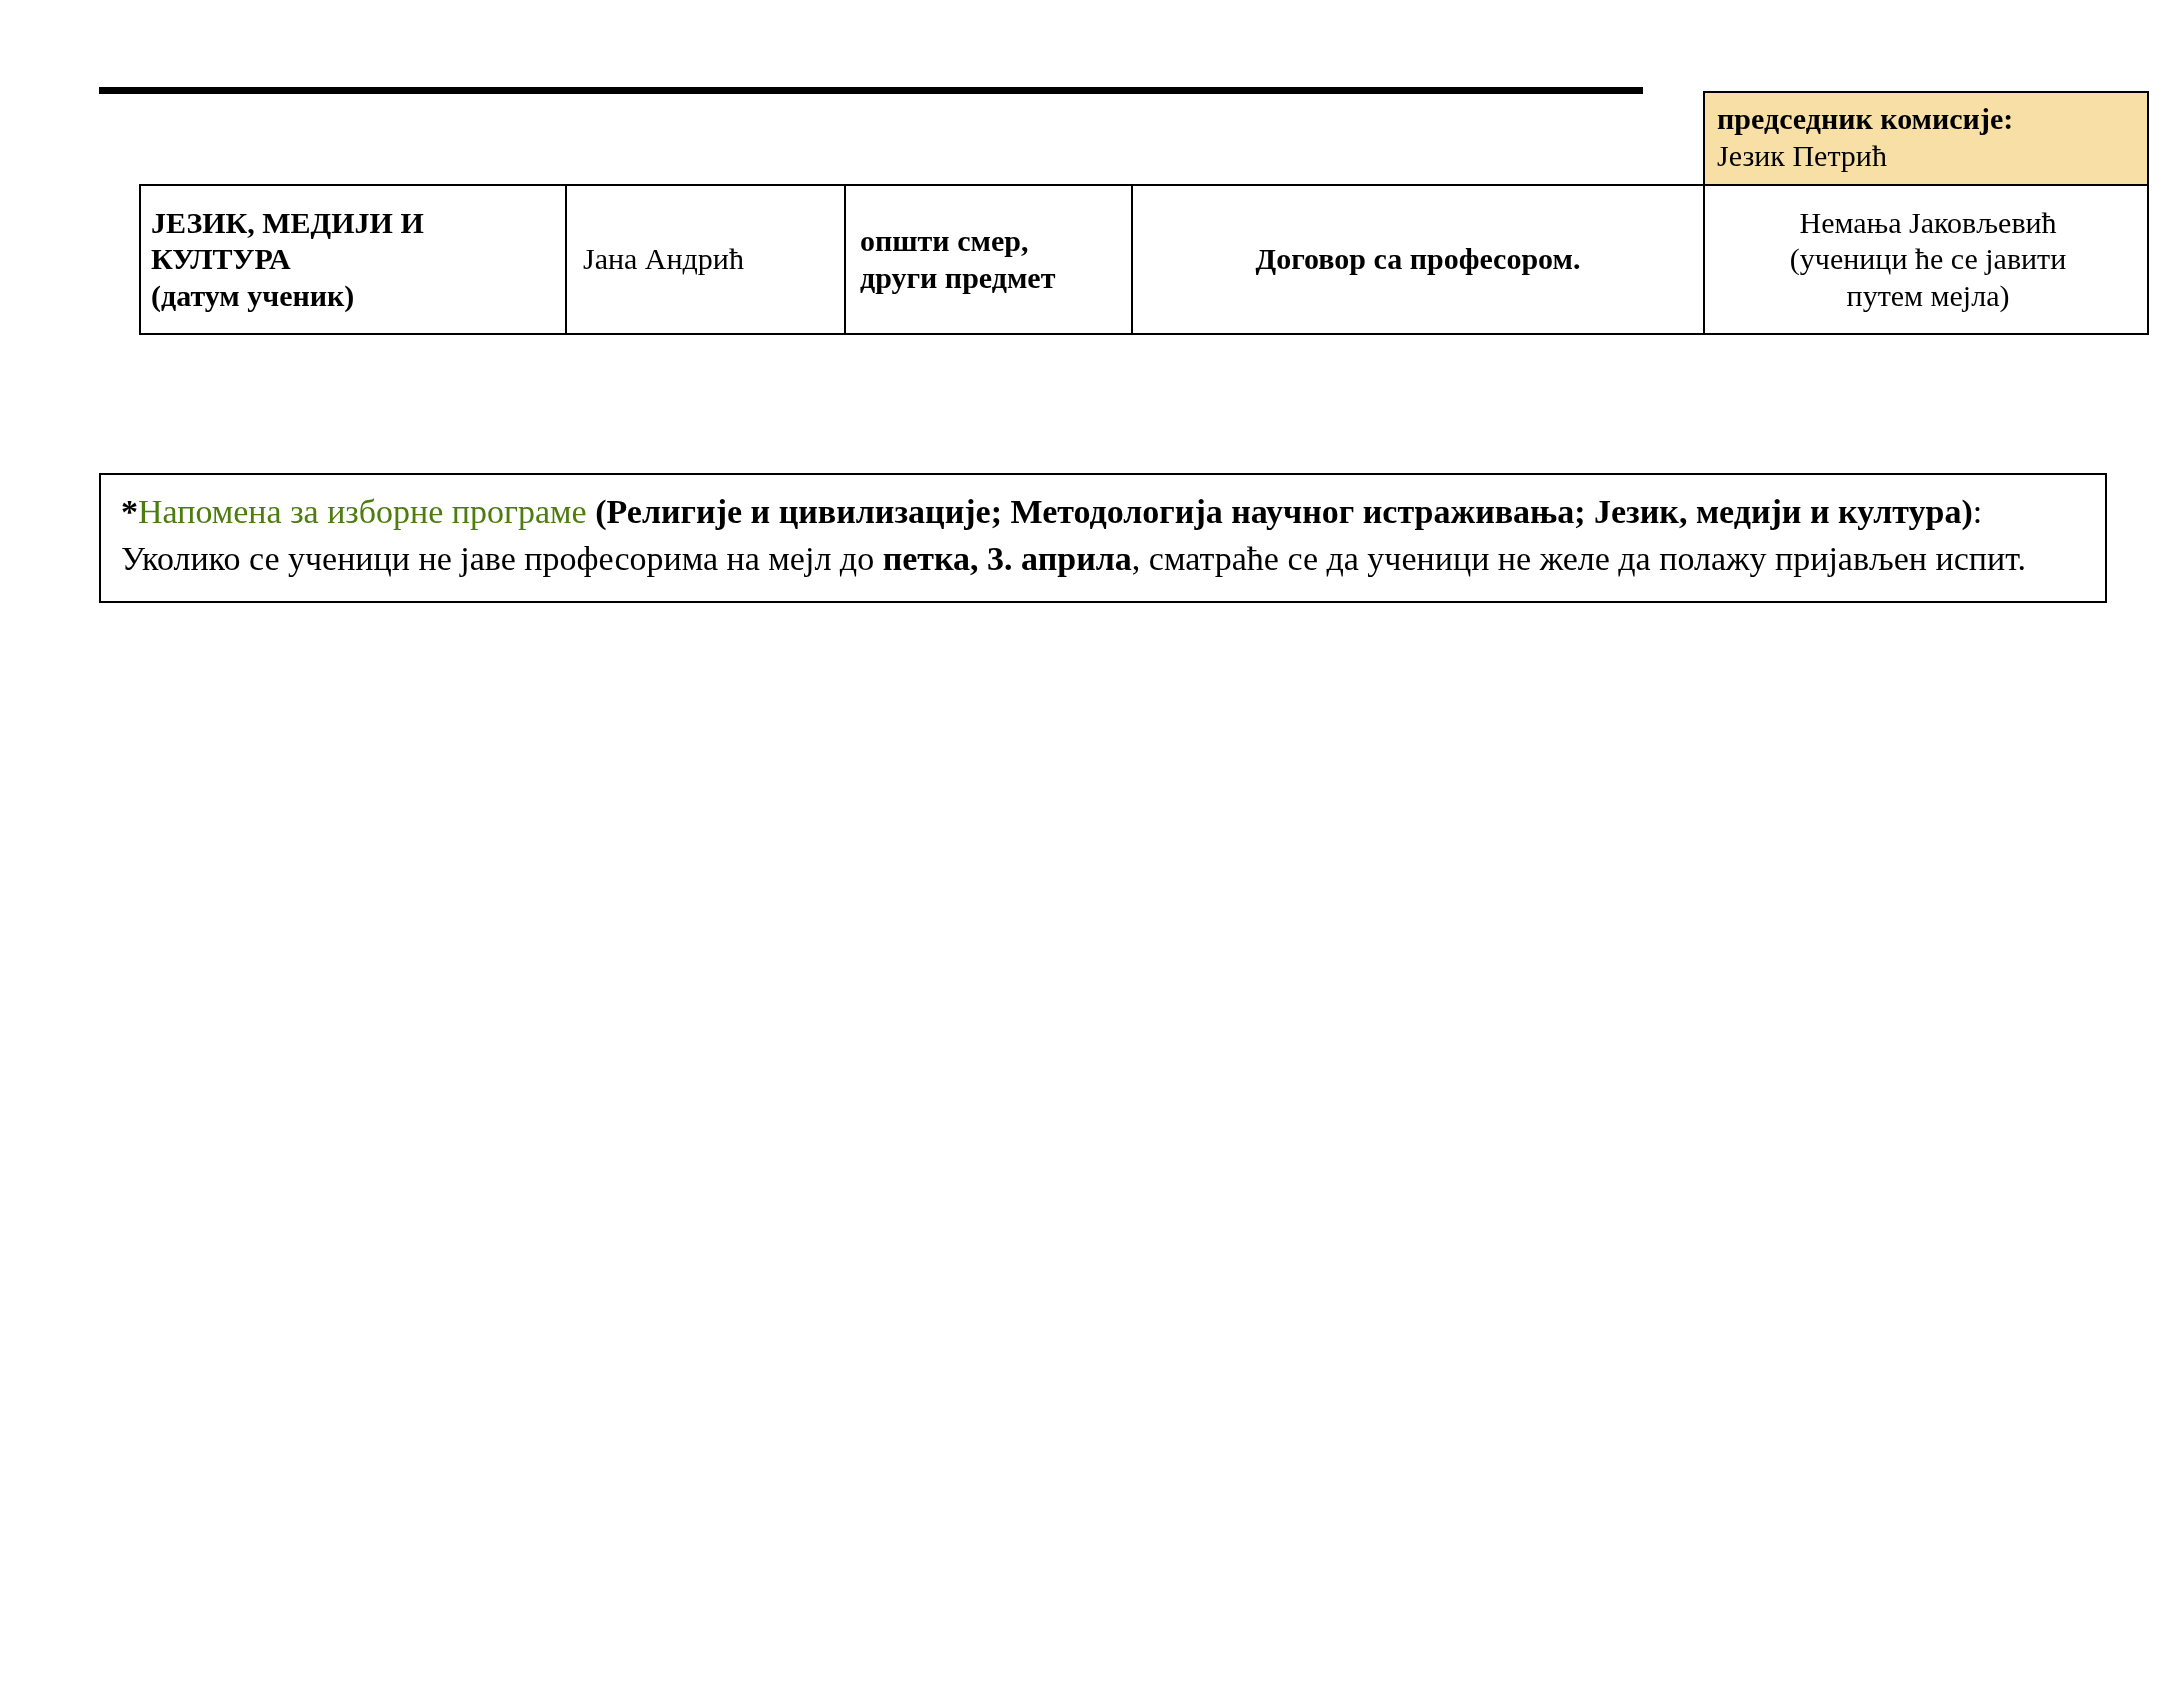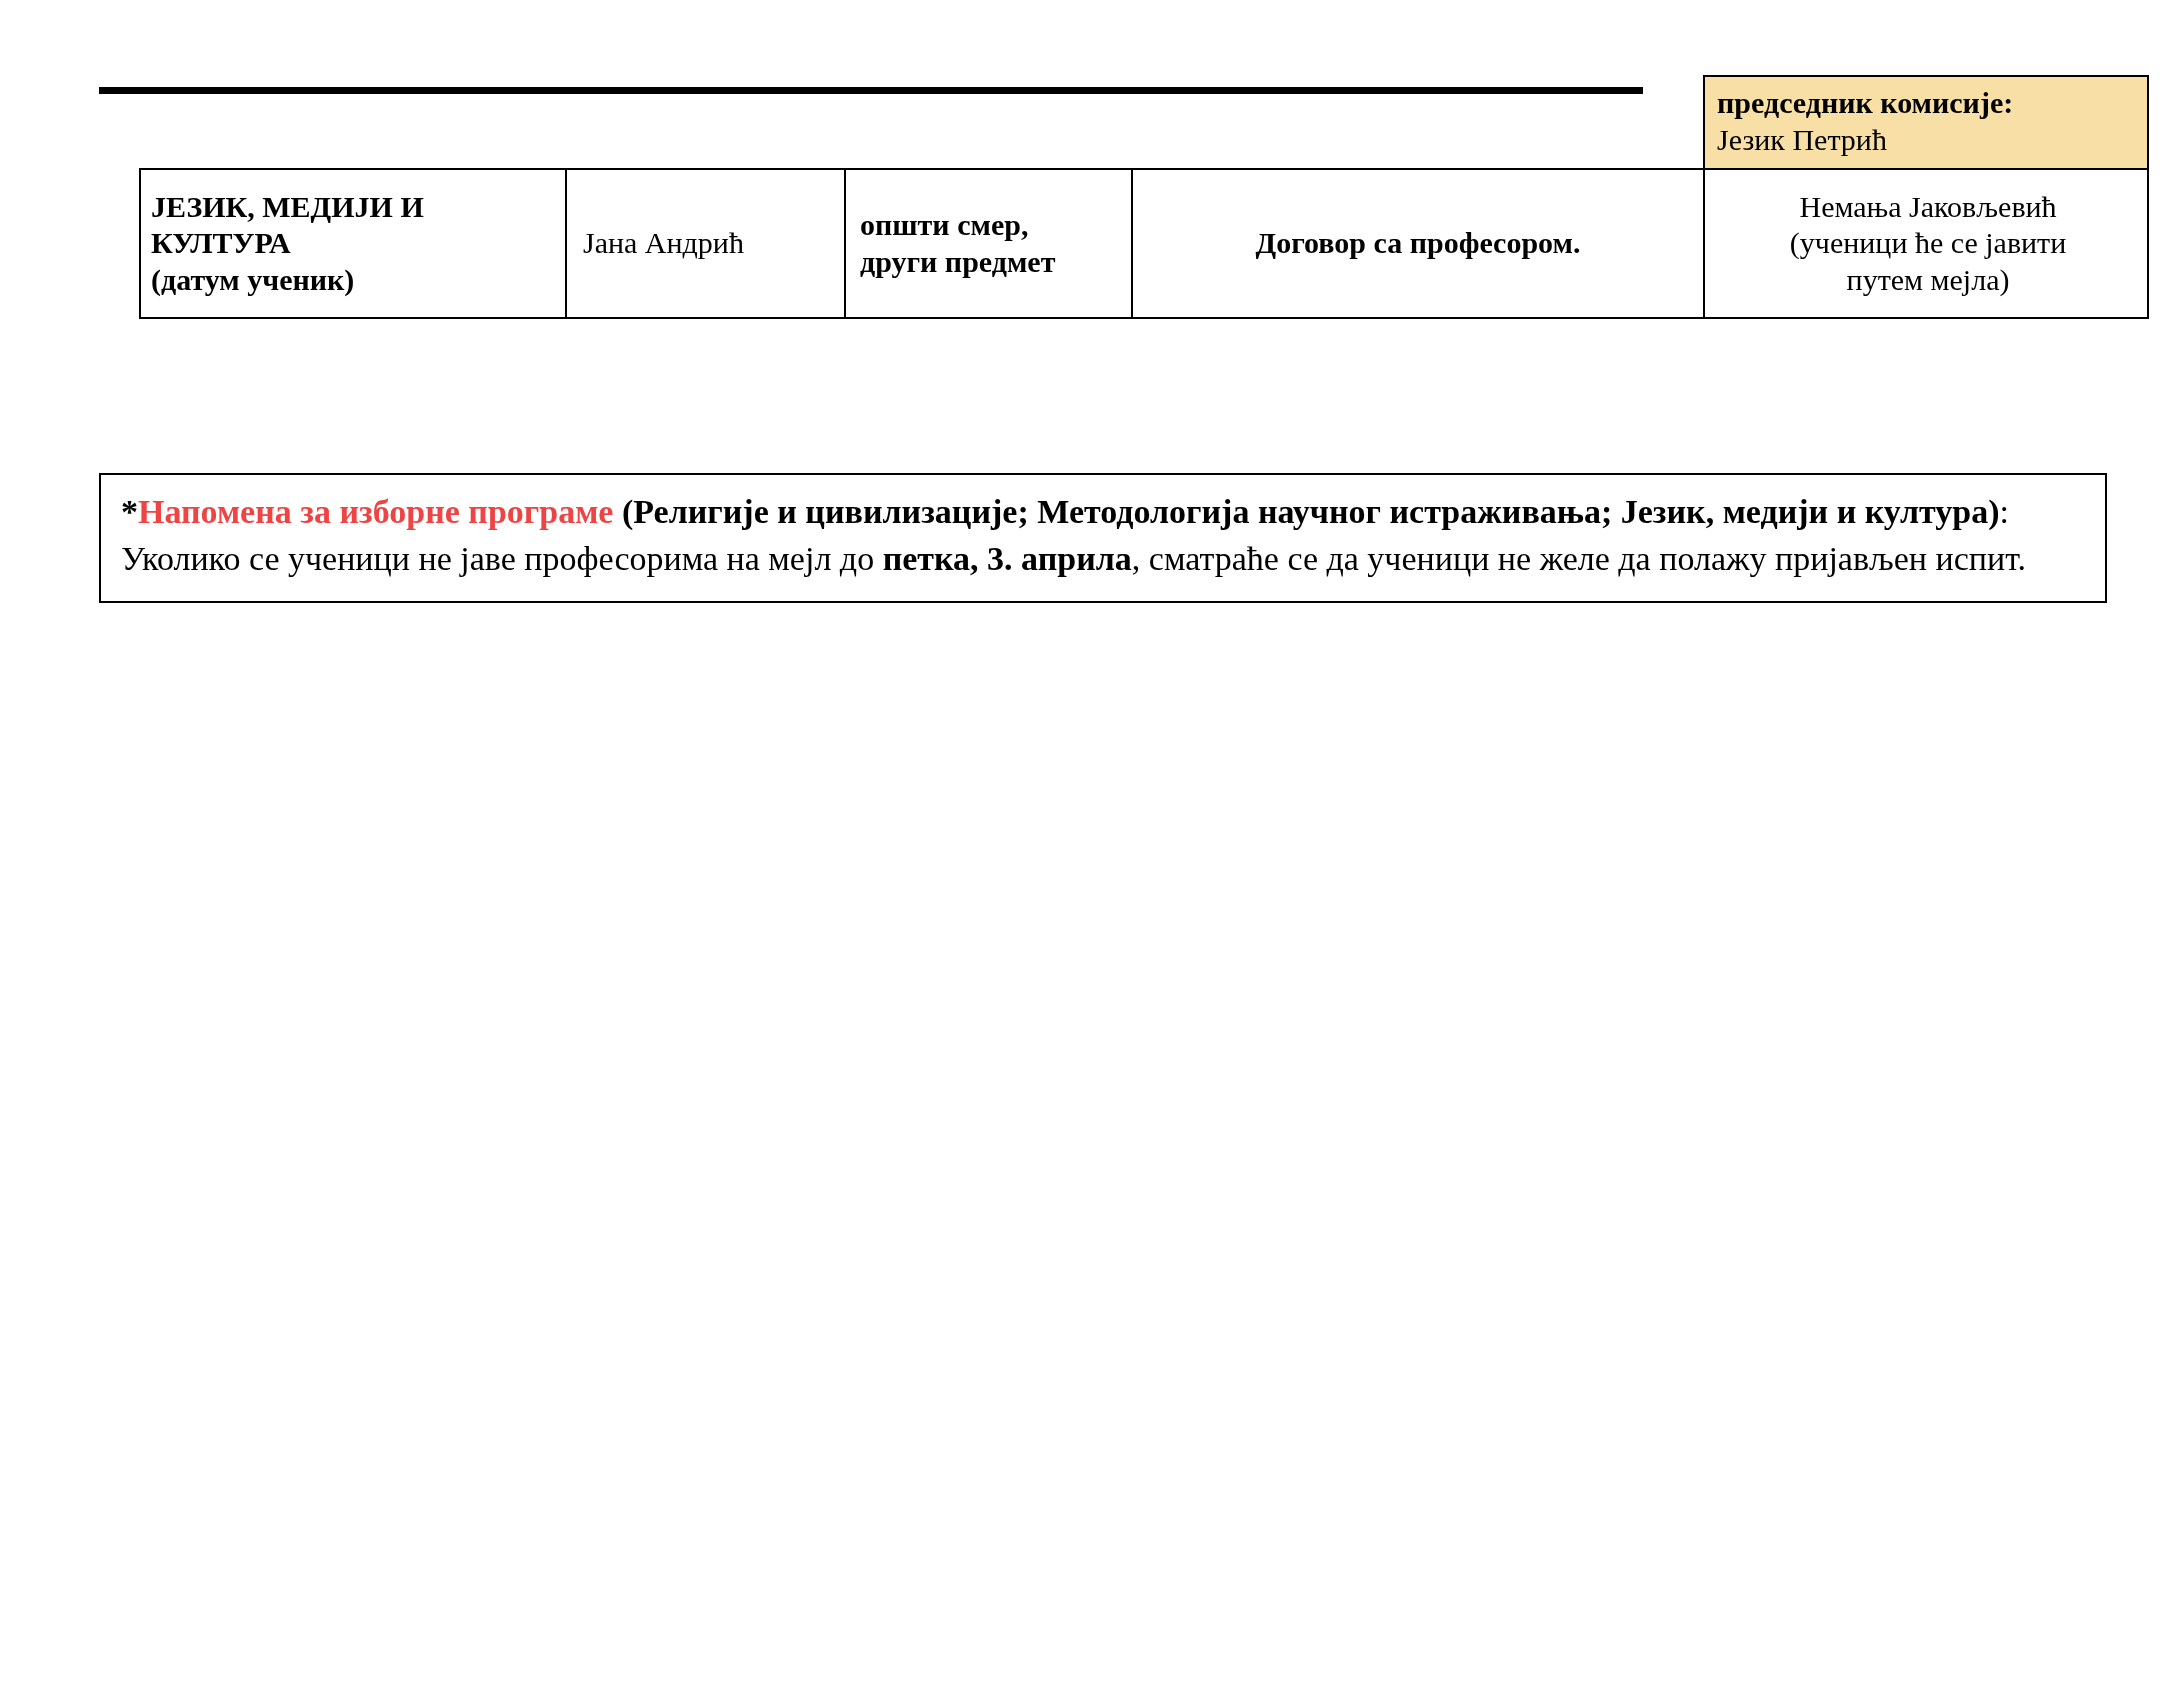--- a/index.html
+++ b/index.html
@@ -21,21 +21,21 @@
     left: 0;
     top: 0;
     width: 2178px;
     height: 1683px;
   }
 
   
   .sched-wrap {
     position: absolute;
     left: 99px;
-    top: 75px;
+    top: 91px;
     width: 1812px;
     padding-left: 40px;
   }
   table.sched {
     border-collapse: collapse;
     table-layout: fixed;
     width: 2008px;
   }
   table.sched td {
     border: 2px solid #000000;
@@ -143,22 +143,22 @@
     left: 99px;
     top: 473px;
     width: 2008px;
     box-sizing: border-box;
     border: 2px solid #000000;
     padding: 14px 20px 18px 20px;
     font-size: 34px;
     line-height: 1.38;
   }
   .note-box .red-bold {
-    color: #ef4444;
-    font-weight: bold;
+    color: #4d7c0f;
+    font-weight: normal;
   }
   .note-box .b {
     font-weight: bold;
   }
   .note-box .star {
     font-weight: bold;
   }
 </style>
 </head>
 <body>

